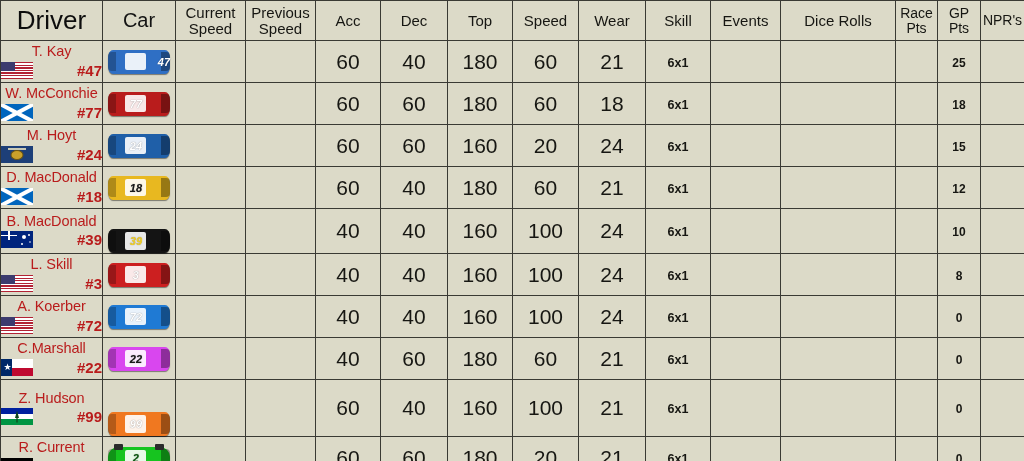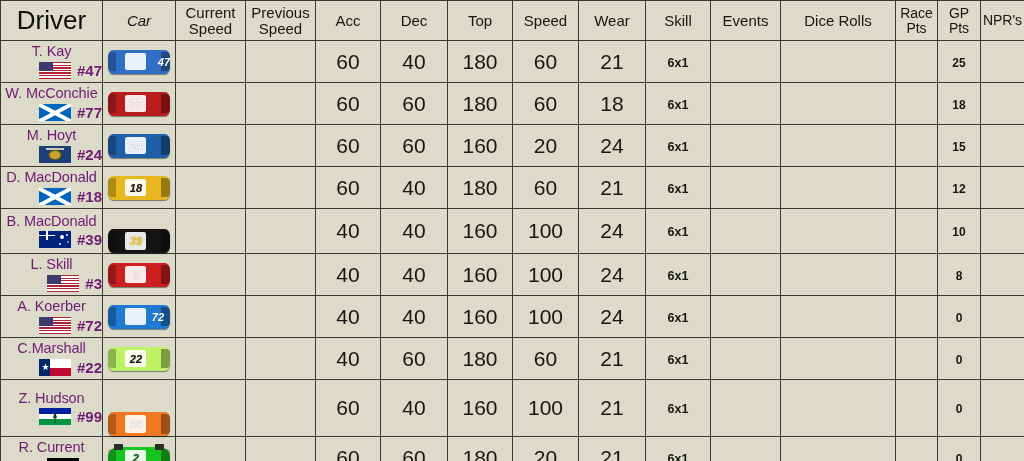--- a/index.html
+++ b/index.html
@@ -40,22 +40,21 @@
   }
   th.h-driver {
     background: #aa1f24;
     color: #0d0d0d;
     font-size: 26px;
     border-color: #7d1519;
   }
   th.h-car {
     background: #a8a8a8;
     color: #141414;
-    font-size: 15px;
-    font-style: italic;
+    font-size: 20px;
   }
   th.h-small { font-size: 14px; }
 
   
   .c-driver  { width: 102px; }
   .c-car     { width: 73px;  }
   .c-cspeed  { width: 70px;  }
   .c-pspeed  { width: 70px;  }
   .c-acc     { width: 65px;  }
   .c-dec     { width: 67px;  }
@@ -68,35 +67,35 @@
   .c-racepts { width: 42px;  }
   .c-gppts   { width: 43px;  }
   .c-nprs    { width: 44px;  }
 
   
   tbody tr { height: 42px; }
 
   td.cell-driver {
     background: #b02026;
     border-color: #7d1519;
-    color: #701a75;
+    color: #b91c1c;
     padding: 2px 3px 3px 3px;
   }
   .driver-name {
     display: block;
     font-size: 14.5px;
     line-height: 1.05;
     white-space: nowrap;
     text-align: center;
     letter-spacing: -0.1px;
   }
   .driver-row2 {
     display: flex;
     align-items: center;
-    justify-content: flex-end;
+    justify-content: space-between;
     gap: 6px;
     margin-top: 2px;
   }
   .driver-num {
     font-size: 15px;
     font-weight: bold;
     line-height: 1;
   }
 
   
@@ -549,21 +548,21 @@
           <span class="driver-name">A. Koerber</span>
           <div class="driver-row2">
             <span class="flag flag-usa"></span>
             <span class="driver-num">#72</span>
           </div>
         </td>
         <td class="cell-car">
           <div class="car" style="background: rgb(31, 122, 212);">
             <span class="tail"></span>
             <span class="nose"></span>
-            <span class="num" style="color: rgb(255, 255, 255); padding-left: 22px;">72</span>
+            <span class="num" style="color: rgb(255, 255, 255);">72</span>
           </div>
         </td>
         <td><span class="val-big"></span></td>
         <td><span class="val-big"></span></td>
         <td><span class="val-big">40</span></td>
         <td><span class="val-big">40</span></td>
         <td><span class="val-big">160</span></td>
         <td><span class="val-big">100</span></td>
         <td><span class="val-big">24</span></td>
         <td><span class="val-skill">6x1</span></td>
@@ -575,21 +574,21 @@
       </tr>
       <tr>
         <td class="cell-driver">
           <span class="driver-name">C.Marshall</span>
           <div class="driver-row2">
             <span class="flag flag-texas"></span>
             <span class="driver-num">#22</span>
           </div>
         </td>
         <td class="cell-car">
-          <div class="car" style="background: #bef264;">
+          <div class="car" style="background: #d946ef;">
             <span class="tail"></span>
             <span class="nose"></span>
             <span class="num" style="color: rgb(26, 26, 26);">22</span>
           </div>
         </td>
         <td><span class="val-big"></span></td>
         <td><span class="val-big"></span></td>
         <td><span class="val-big">40</span></td>
         <td><span class="val-big">60</span></td>
         <td><span class="val-big">180</span></td>

